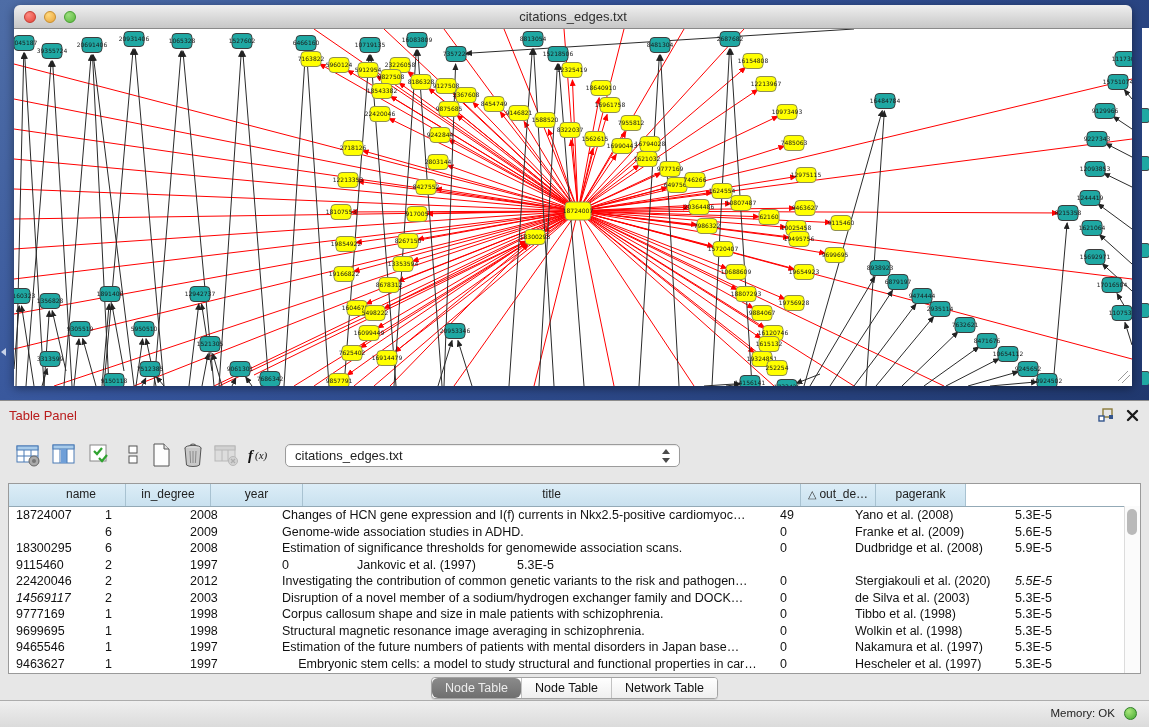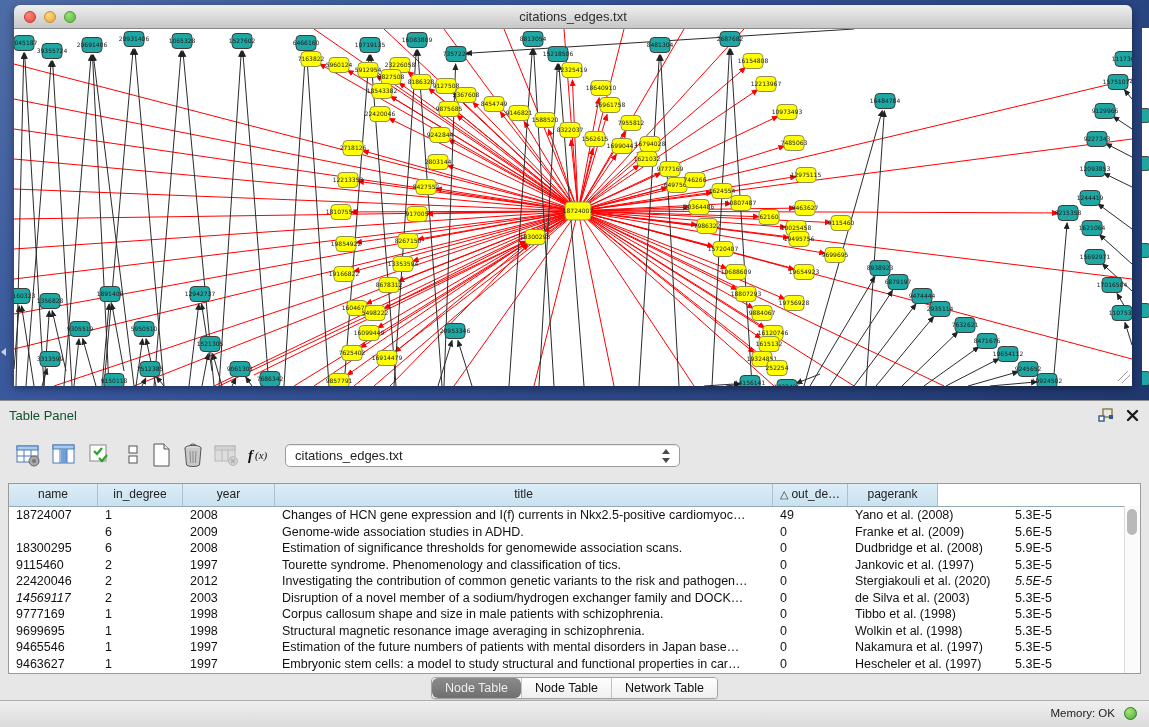--- a/index.html
+++ b/index.html
@@ -23,38 +23,38 @@
   svg.net-canvas{position:absolute;left:0;top:24px;background:#FFFFFF;display:block;}
   .right-strip{position:absolute;right:0;top:28px;width:7px;height:357px;background:#FFFFFF;overflow:hidden;}
   .partial-node{position:absolute;left:-5px;width:11px;height:13px;border-radius:3px;
     background:#1FA8A3;border:1px solid #444;}
   .west-collapse{position:absolute;left:1px;top:348px;width:0;height:0;
     border-top:4px solid transparent;border-bottom:4px solid transparent;border-right:5px solid #C7D2E8;}
   
   .table-panel{position:absolute;left:0;top:400px;width:1149px;height:327px;
     background:#E7E7E7;border-top:1px solid #8C8C8C;box-sizing:border-box;}
   .tp-titlebar{position:relative;height:30px;}
-  .tp-title{position:absolute;left:9px;top:0;line-height:30px;font-size:13px;color:#14532d;}
+  .tp-title{position:absolute;left:9px;top:0;line-height:30px;font-size:13px;color:#b91c1c;}
   .tp-icons{position:absolute;right:10px;top:7px;display:flex;gap:12px;align-items:center;}
   .tp-toolbar{position:absolute;left:8px;top:36px;right:8px;height:40px;}
   .tbtn{position:absolute;top:3px;width:30px;height:30px;display:flex;align-items:center;
     justify-content:center;cursor:default;}
   .combo{position:absolute;left:277px;top:7px;width:395px;height:23px;background:#FFF;
     border:1px solid #9B9B9B;border-radius:5px;box-sizing:border-box;
     font-size:13px;color:#222;line-height:21px;padding-left:9px;
     box-shadow:inset 0 1px 1px rgba(0,0,0,.08);}
   .combo .stepper{position:absolute;right:8px;top:3px;width:9px;height:16px;}
   .combo .stepper b{position:absolute;left:0;width:0;height:0;border-left:4px solid transparent;
     border-right:4px solid transparent;}
   .combo .stepper b.up{top:1px;border-bottom:5px solid #4A4A4A;}
   .combo .stepper b.dn{bottom:1px;border-top:5px solid #4A4A4A;}
   .tp-table{position:absolute;left:8px;top:82px;width:1133px;height:191px;background:#FFF;
     border:1px solid #9A9A9A;box-sizing:border-box;overflow:hidden;}
   .thead{display:flex;height:22px;background:linear-gradient(#DCEDF7,#C9E1EF);
-    border-bottom:1px solid #93A9B6;}
+    border-bottom:1px solid #93A9B6;padding-left:28px;}
   .th{box-sizing:border-box;border-right:1px solid #A8C2D1;font-size:12px;color:#222;
     text-align:center;line-height:21px;white-space:nowrap;overflow:hidden;}
   .th .sort{font-size:11px;margin-right:3px;color:#333;}
   .th.filler{border-right:none;background:#FFF;flex:1;}
   .tbody{font-size:12.5px;color:#111;}
   .tr{display:flex;height:16.5px;line-height:16.5px;}
   .td{box-sizing:border-box;padding-left:7px;white-space:nowrap;overflow:hidden;}
   .vscroll{position:absolute;right:0;top:22px;bottom:0;width:15px;background:#FBFBFB;
     border-left:1px solid #DCDCDC;}
   .vthumb{position:absolute;left:2px;top:3px;width:10px;height:26px;background:#B9B9B9;
@@ -664,21 +664,20 @@
           <div class="td" style="width: 92px;">2008</div>
           <div class="td" style="width: 498px;">Estimation of significance thresholds for genomewide association scans.</div>
           <div class="td" style="width: 75px;">0</div>
           <div class="td" style="width: 160px;">Dudbridge et al. (2008)</div>
           <div class="td" style="width: 90px;">5.9E-5</div>
         </div>
         <div class="tr">
           <div class="td" style="width: 89px;">9115460</div>
           <div class="td" style="width: 85px;">2</div>
           <div class="td" style="width: 92px;">1997</div>
-          <div class="td" style="width: 498px;">Tourette syndrome. Phenomenology and classification of tics.</div>
           <div class="td" style="width: 75px;">0</div>
           <div class="td" style="width: 160px;">Jankovic et al. (1997)</div>
           <div class="td" style="width: 90px;">5.3E-5</div>
         </div>
         <div class="tr">
           <div class="td" style="width: 89px;">22420046</div>
           <div class="td" style="width: 85px;">2</div>
           <div class="td" style="width: 92px;">2012</div>
           <div class="td" style="width: 498px;">Investigating the contribution of common genetic variants to the risk and pathogen…</div>
           <div class="td" style="width: 75px;">0</div>
@@ -718,21 +717,21 @@
           <div class="td" style="width: 92px;">1997</div>
           <div class="td" style="width: 498px;">Estimation of the future numbers of patients with mental disorders in Japan base…</div>
           <div class="td" style="width: 75px;">0</div>
           <div class="td" style="width: 160px;">Nakamura et al. (1997)</div>
           <div class="td" style="width: 90px;">5.3E-5</div>
         </div>
         <div class="tr">
           <div class="td" style="width: 89px;">9463627</div>
           <div class="td" style="width: 85px;">1</div>
           <div class="td" style="width: 92px;">1997</div>
-          <div class="td" style="width: 498px;">Embryonic stem cells: a model to study structural and functional properties in car…</div>
+          <div class="td" style="width: 498px; text-align: center;">Embryonic stem cells: a model to study structural and functional properties in car…</div>
           <div class="td" style="width: 75px;">0</div>
           <div class="td" style="width: 160px;">Hescheler et al. (1997)</div>
           <div class="td" style="width: 90px;">5.3E-5</div>
         </div>
       </div>
     <div class="vscroll">
       <div class="vthumb"></div>
     </div>
   </div>
 

